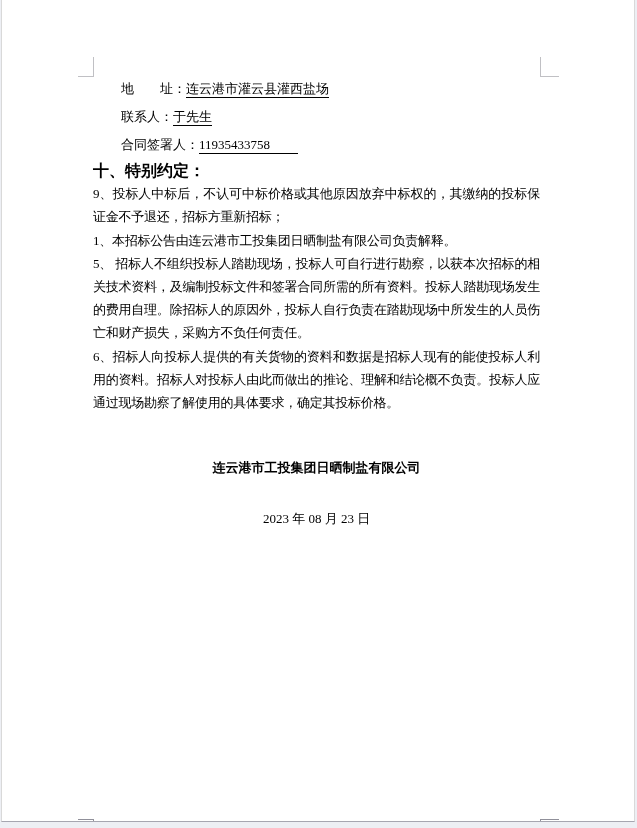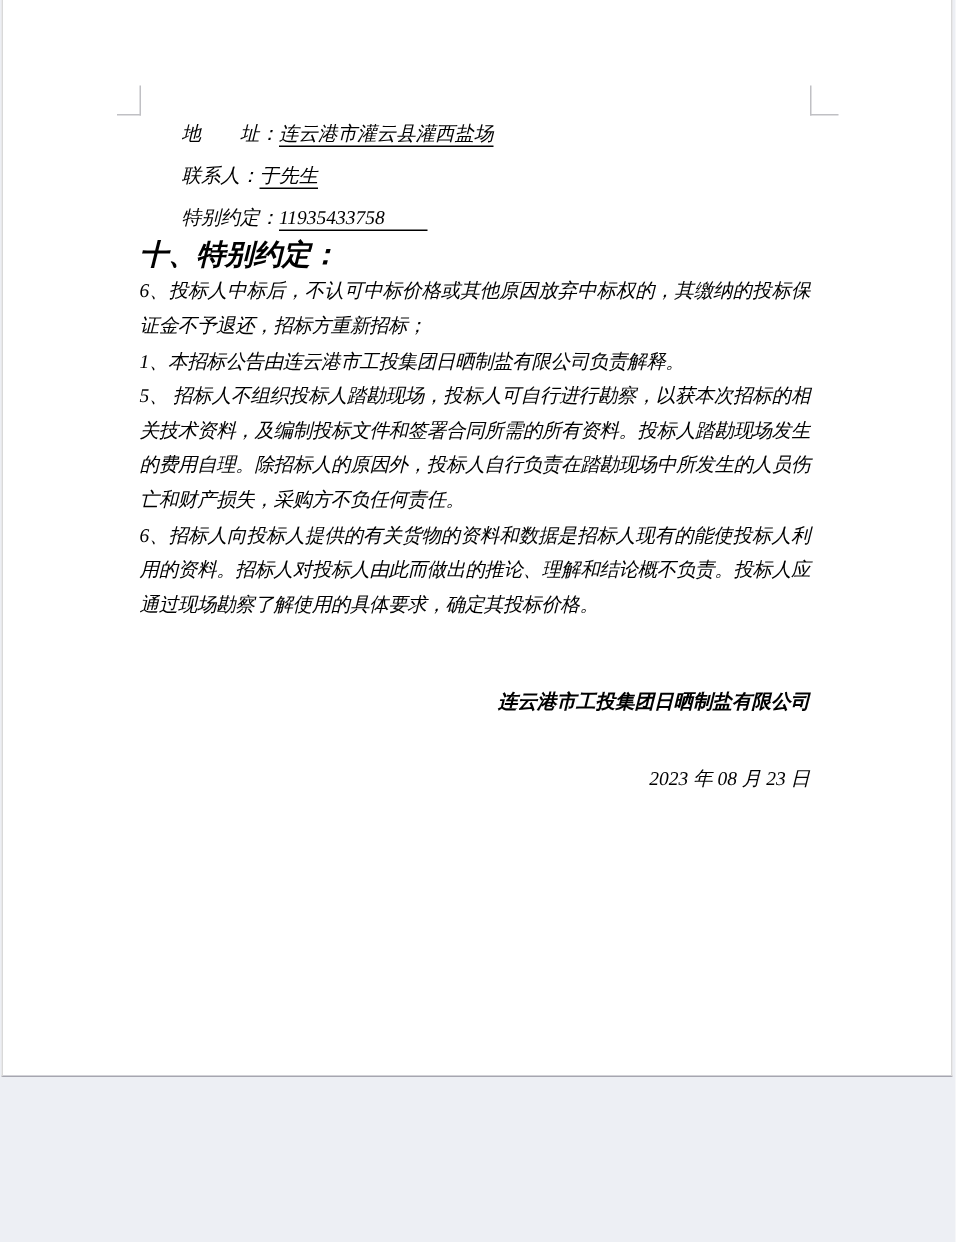--- a/index.html
+++ b/index.html
@@ -5,85 +5,84 @@
   * { margin:0; padding:0; box-sizing:border-box; }
   html,body { width:637px; height:828px; overflow:hidden; }
   body {
     position:relative;
     background:#edeff4;
     font-family:"Liberation Serif","DejaVu Serif",serif;
     color:#000;
   }
   .page {
     position:absolute; left:1px; top:0;
-    width:634px; height:718px;
+    width:634px; height:822px;
     background:#ffffff;
     border-left:1px solid #d9d9d9;
     border-right:1px solid #d9d9d9;
     border-bottom:1px solid #a6a6b0;
     overflow:hidden;
-    font-style:italic;
   }
   .mark { position:absolute; }
   .mark.tl { left:76px; top:57px; width:16px; height:20px;
              border-right:1px solid #c0c0c4; border-bottom:1px solid #c0c0c4; }
   .mark.tr { left:538px; top:57px; width:19px; height:20px;
              border-left:1px solid #c0c0c4; border-bottom:1px solid #c0c0c4; }
   .mark.bl { left:76px; top:819px; width:16px; height:12px;
              border-right:1px solid #90909a; border-top:1px solid #90909a; }
   .mark.br { left:538px; top:819px; width:19px; height:12px;
              border-left:1px solid #90909a; border-top:1px solid #90909a; }
   .content {
     position:absolute; left:91px; top:0; width:447px;
     font-size:13px;
   }
   .contact-block { margin-top:75px; }
   .contact-line { line-height:28px; padding-left:28px; white-space:nowrap; }
   .u  { border-bottom:1px solid #000; padding-bottom:1px; }
   .u-pad { padding-right:28px; }
-  .heading { font-weight:bold; font-size:19px; line-height:23.2px; }
+  .heading { font-weight:bold; font-size:16px; line-height:23.2px; }
   .clause {
     line-height:23.2px;
     letter-spacing:-0.25px;
     text-align:justify;
     text-justify:inter-ideograph;
   }
   .sig-company {
     margin-top:42px;
-    text-align:right;
+    text-align:center;
     font-weight:bold;
     line-height:23.2px;
   }
   .sig-date {
     margin-top:28px;
-    text-align:right;
+    text-align:center;
     line-height:23.2px;
   }
 </style>
 </head>
 <body>
 
 <div class="page">
 
   <div class="mark tl"></div>
   <div class="mark tr"></div>
   <div class="mark bl"></div>
   <div class="mark br"></div>
 
   <div class="content">
 
     <div class="contact-block">
       <p class="contact-line"><span>地　　址：</span><span class="u">连云港市灌云县灌西盐场</span></p>
       <p class="contact-line"><span>联系人：</span><span class="u">于先生</span></p>
-      <p class="contact-line"><span>特别约定：</span><span class="u u-pad">11935433758</span></p>
+      <p class="contact-line"><span>合同签署人：</span><span class="u u-pad">11935433758</span></p>
     </div>
 
     <p class="heading">十、特别约定：</p>
 
-    <p class="clause">6、投标人中标后，不认可中标价格或其他原因放弃中标权的，其缴纳的投标保证金不予退还，招标方重新招标；</p>
+    <p class="clause">9、投标人中标后，不认可中标价格或其他原因放弃中标权的，其缴纳的投标保证金不予退还，招标方重新招标；</p>
     <p class="clause">1、本招标公告由连云港市工投集团日晒制盐有限公司负责解释。</p>
     <p class="clause">5、 招标人不组织投标人踏勘现场，投标人可自行进行勘察，以获本次招标的相关技术资料，及编制投标文件和签署合同所需的所有资料。投标人踏勘现场发生的费用自理。除招标人的原因外，投标人自行负责在踏勘现场中所发生的人员伤亡和财产损失，采购方不负任何责任。</p>
     <p class="clause">6、招标人向投标人提供的有关货物的资料和数据是招标人现有的能使投标人利用的资料。招标人对投标人由此而做出的推论、理解和结论概不负责。投标人应通过现场勘察了解使用的具体要求，确定其投标价格。</p>
 
     <p class="sig-company">连云港市工投集团日晒制盐有限公司</p>
     <p class="sig-date">2023 年 08 月 23 日</p>
 
   </div>
 </div>
 

